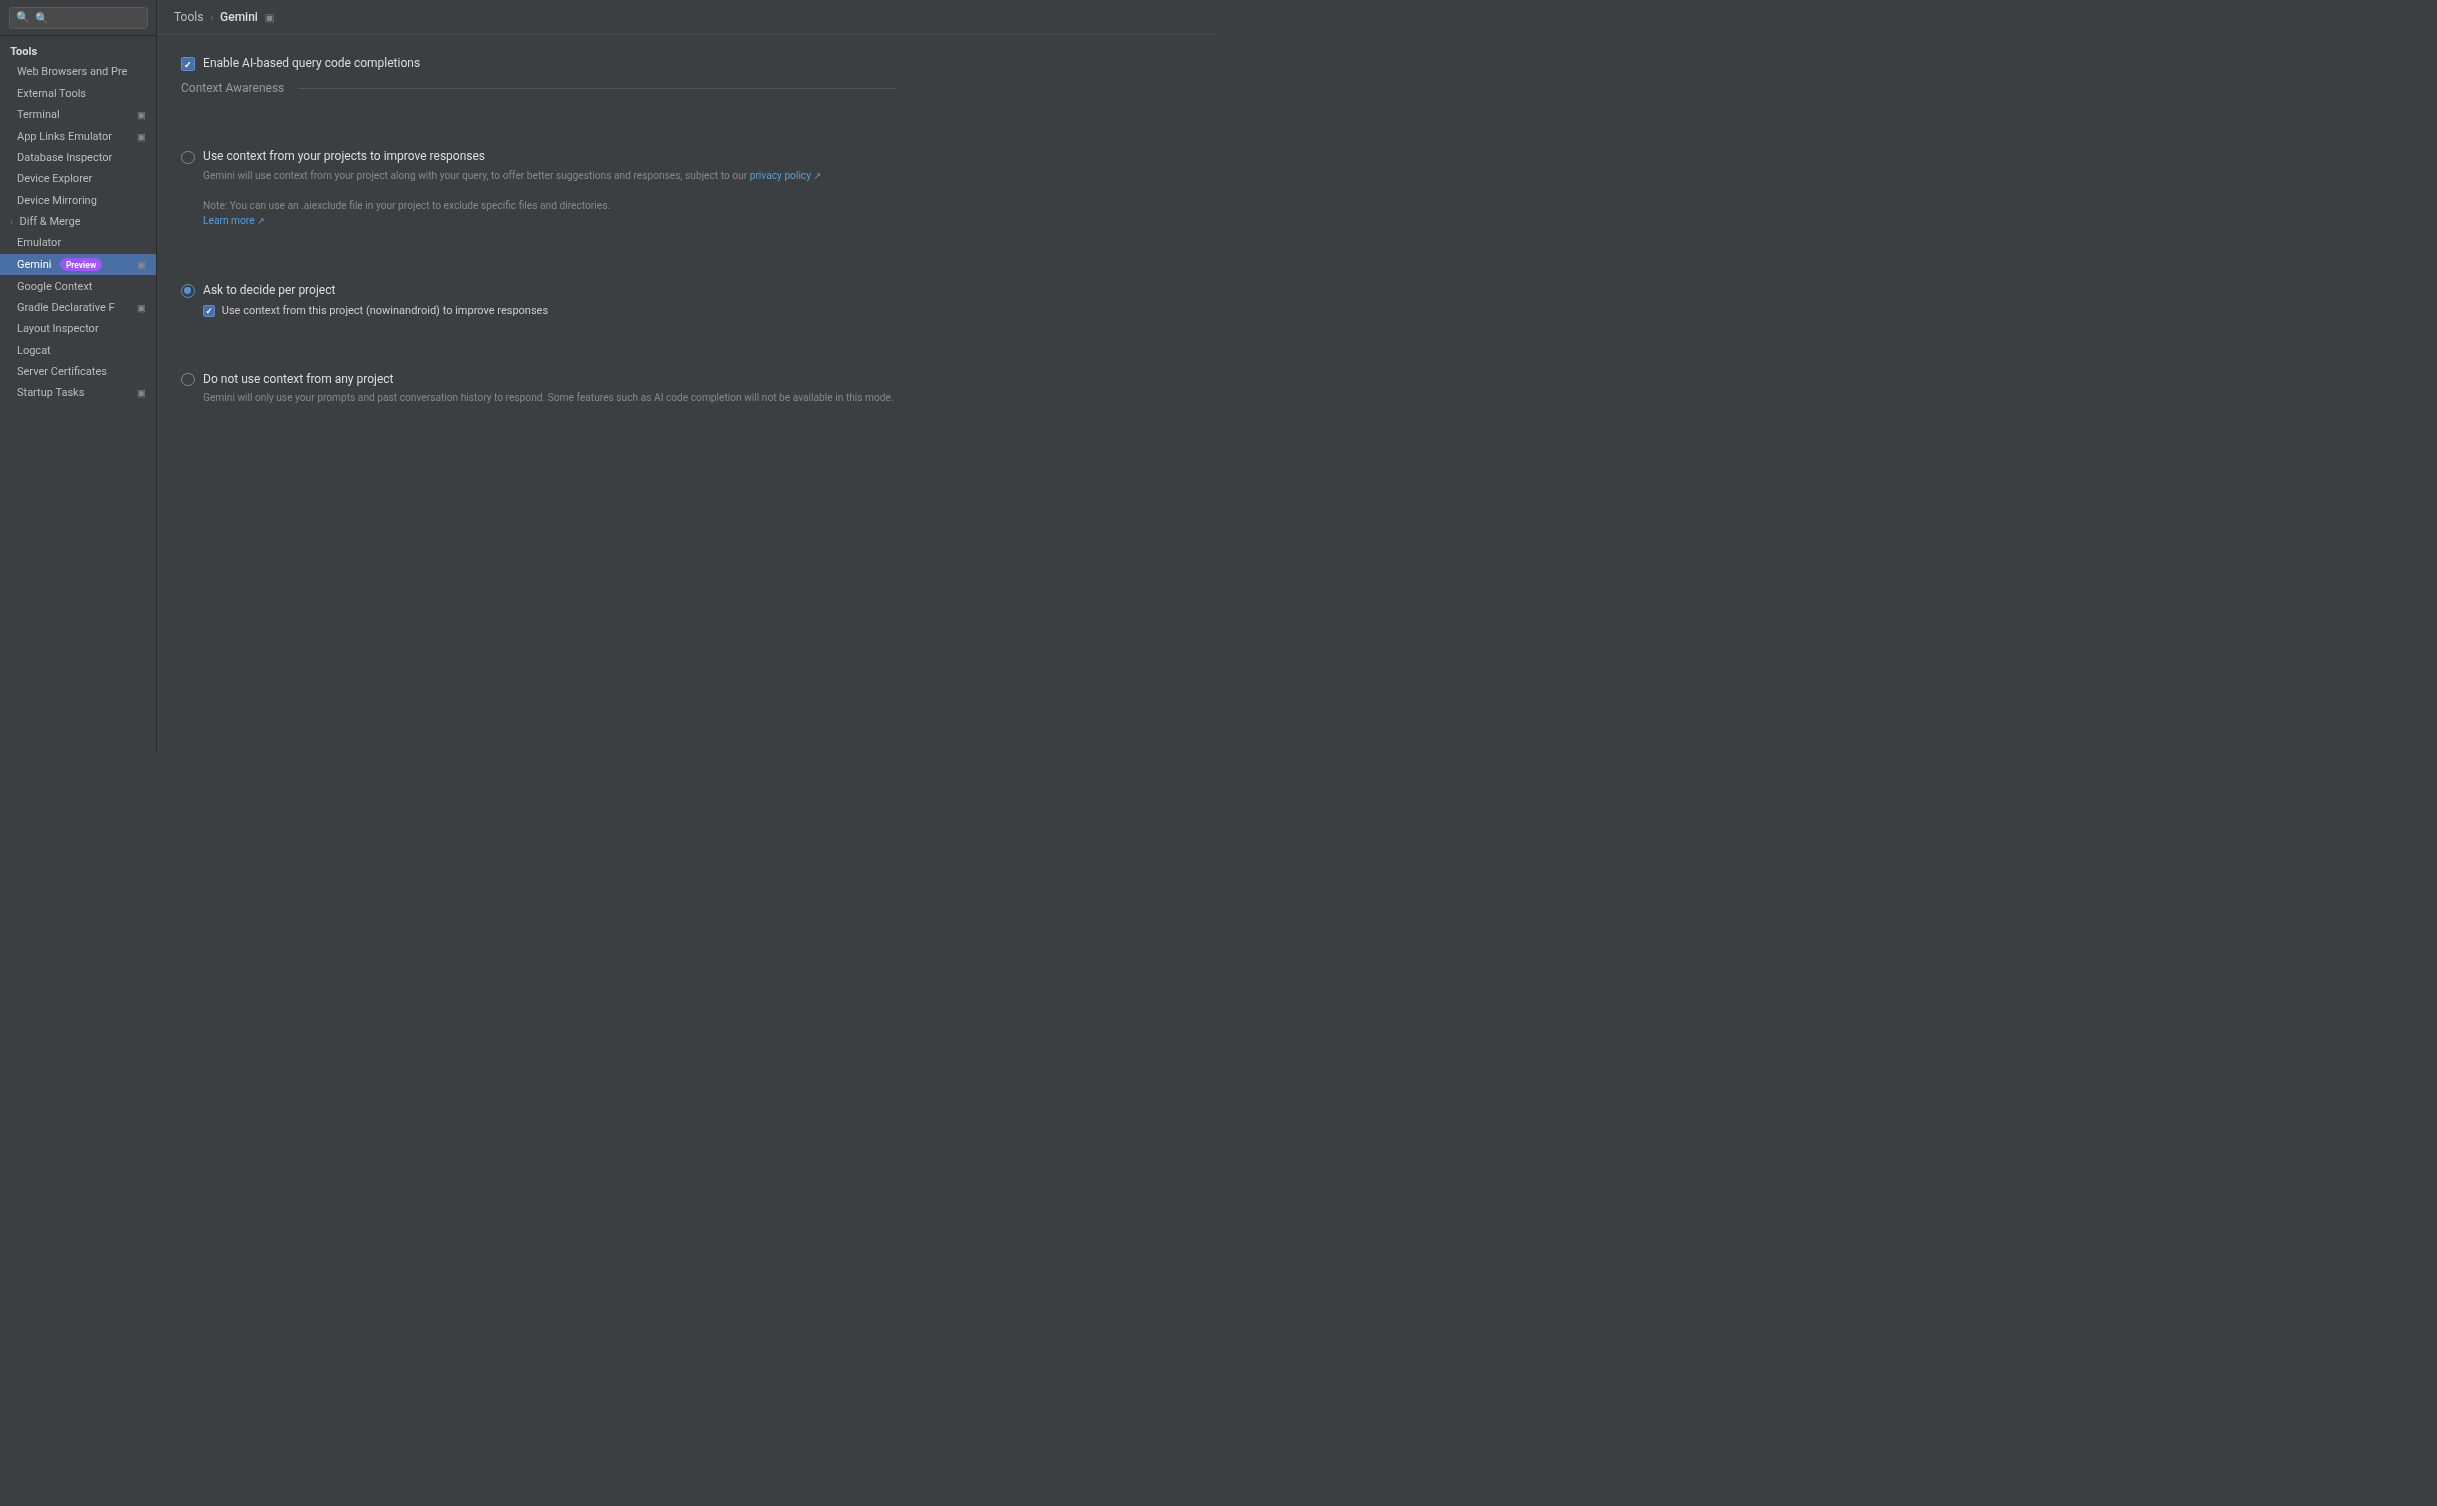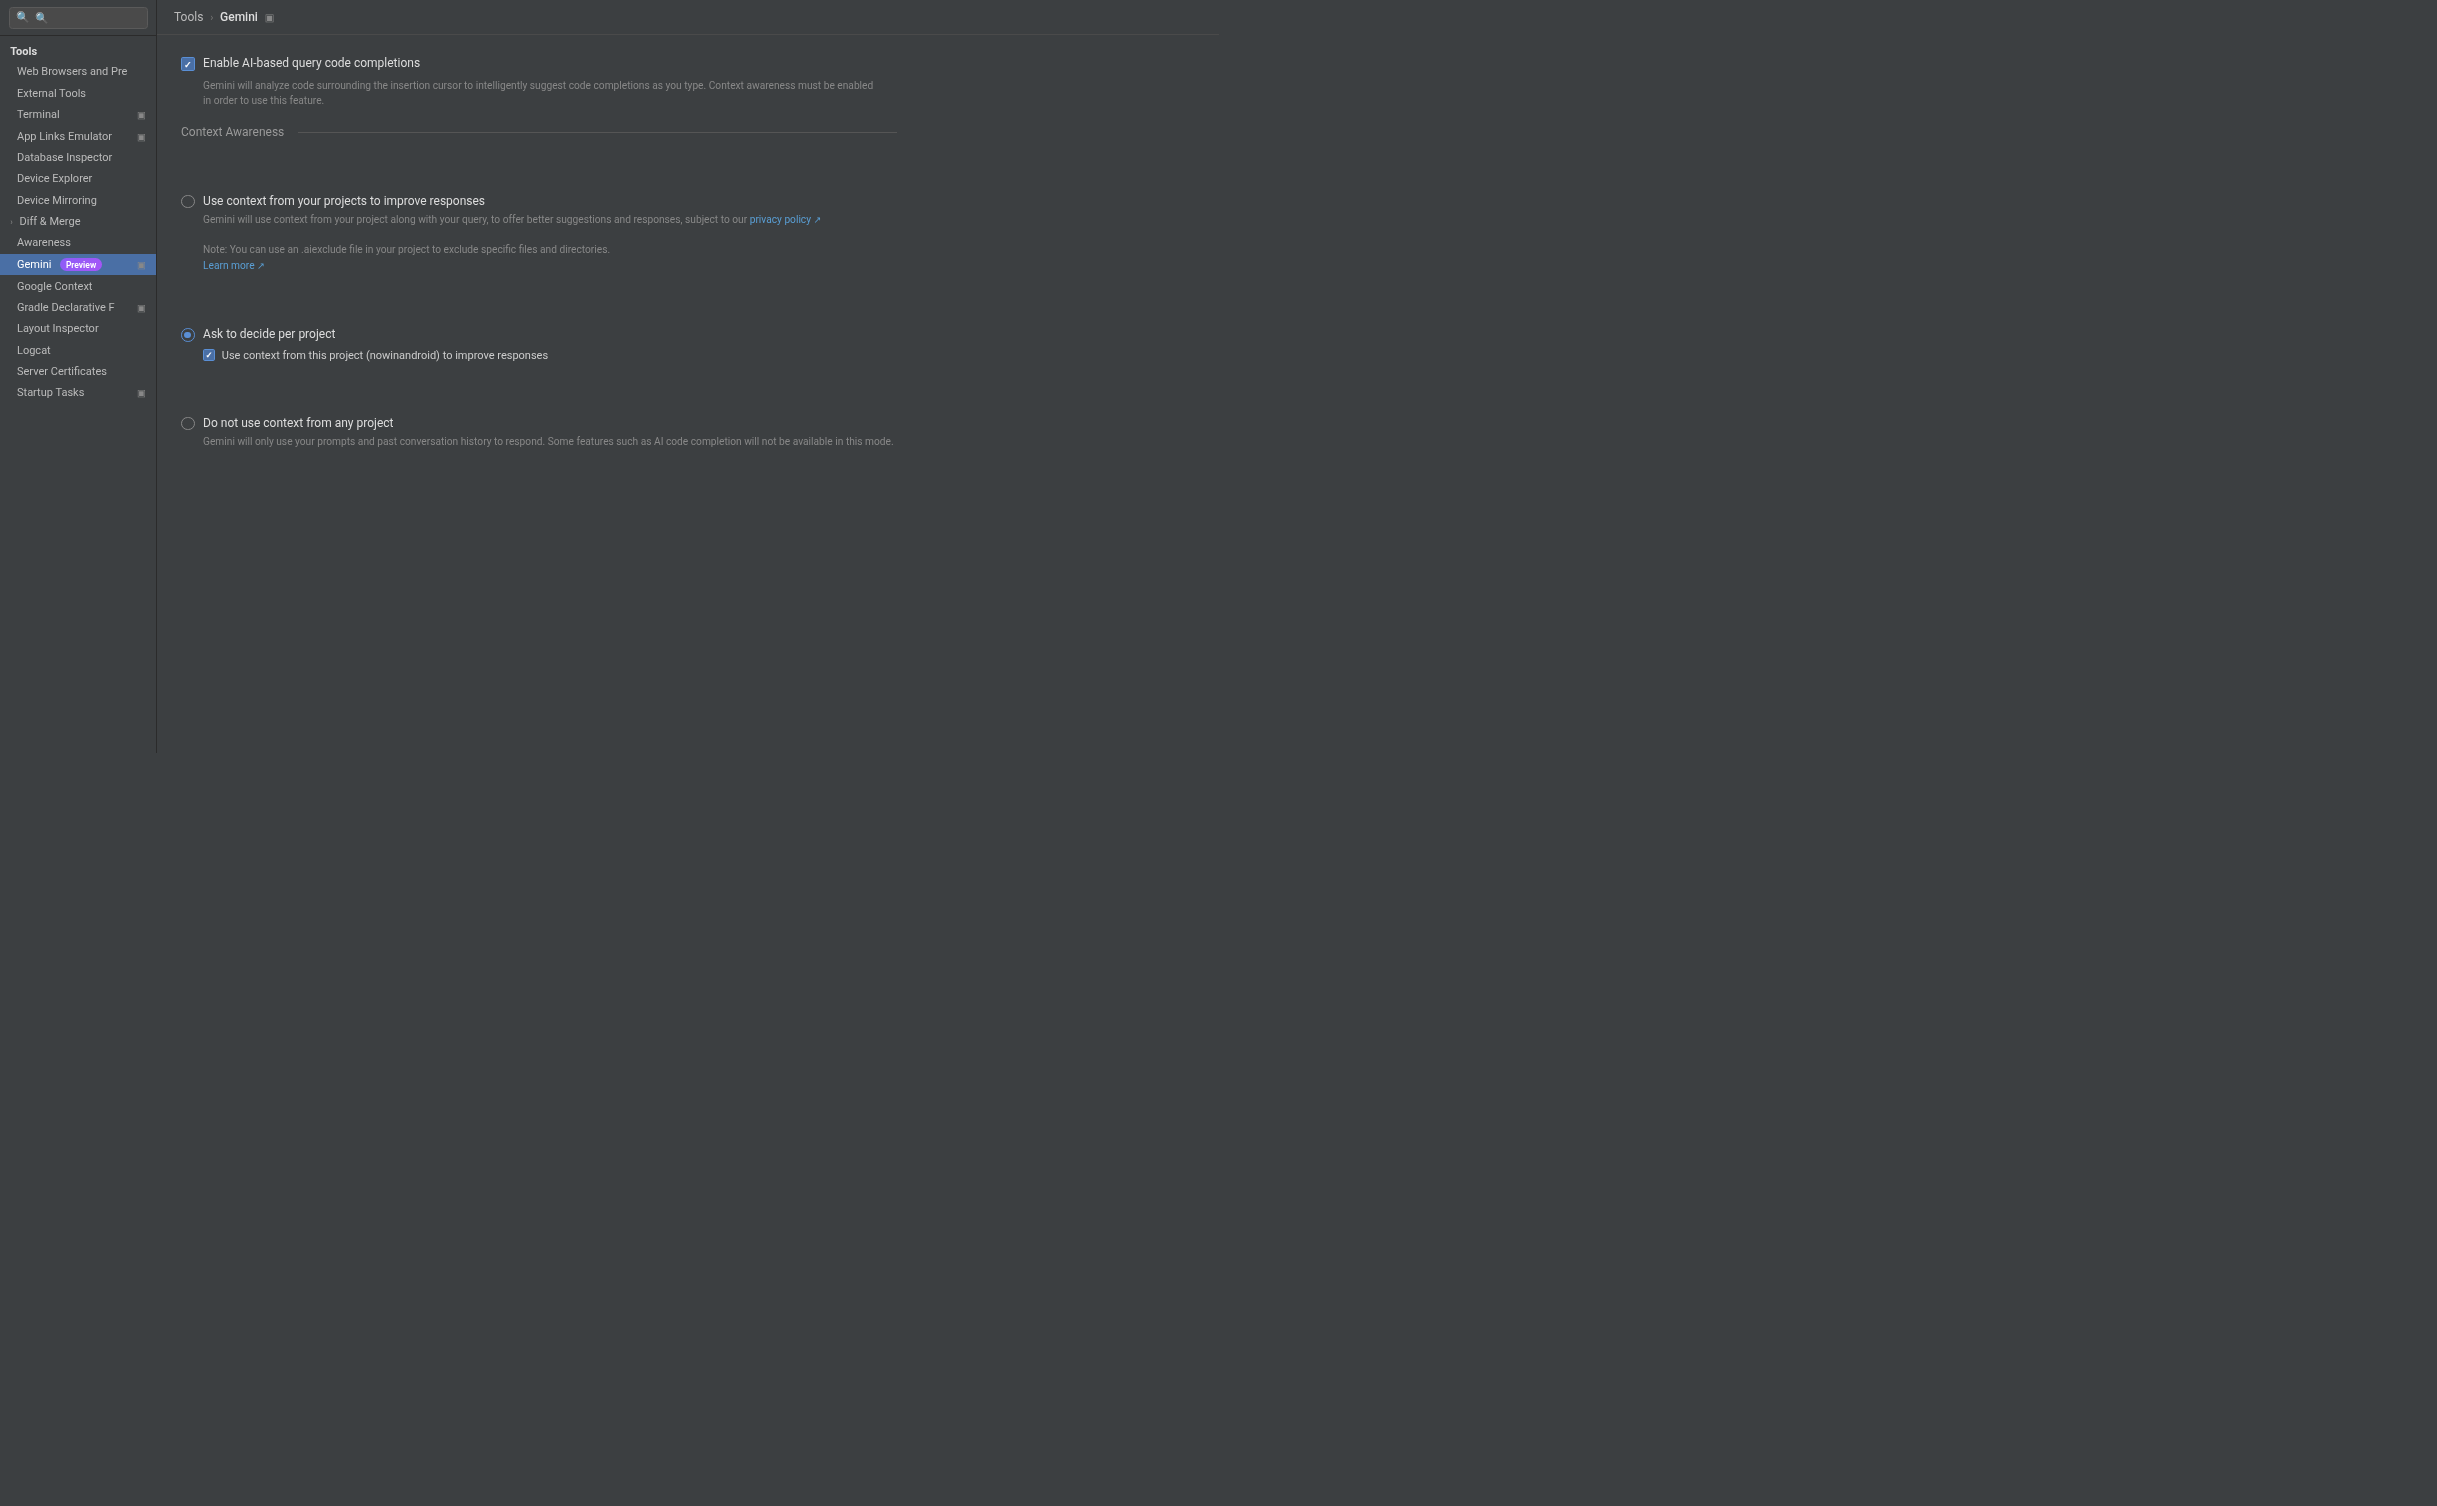--- a/index.html
+++ b/index.html
@@ -387,21 +387,21 @@
       <span>Device Explorer</span>
     </div>
     <div class="sidebar-item">
       <span>Device Mirroring</span>
     </div>
     <div class="sidebar-item">
       <span class="chevron">›</span>
       <span>Diff &amp; Merge</span>
     </div>
     <div class="sidebar-item">
-      <span>Awareness</span>
+      <span>Emulator</span>
     </div>
     <div class="sidebar-item active">
       <span>Gemini</span>
       <span class="preview-badge">Preview</span>
       <span class="icon-small">▣</span>
     </div>
     <div class="sidebar-item">
       <span>Google Context</span>
     </div>
     <div class="sidebar-item">
@@ -433,21 +433,20 @@
     </div>
 
     <div class="settings-content">
 
       <div class="setting-row">
         <div class="checkbox-control checked">
           <span class="checkbox-check">✓</span>
         </div>
         <span class="setting-label">Enable AI-based query code completions</span>
       </div>
-      <div class="setting-description">Gemini will analyze code surrounding the insertion cursor to intelligently suggest code completions as you type. Context awareness must be enabled in order to use this feature.</div>
 
       <div class="section-header">
         <span class="section-title">Context Awareness</span>
         <div class="section-divider"></div>
       </div>
 
       <div class="radio-group">
 
         <div class="radio-option">
           <div class="radio-row">

